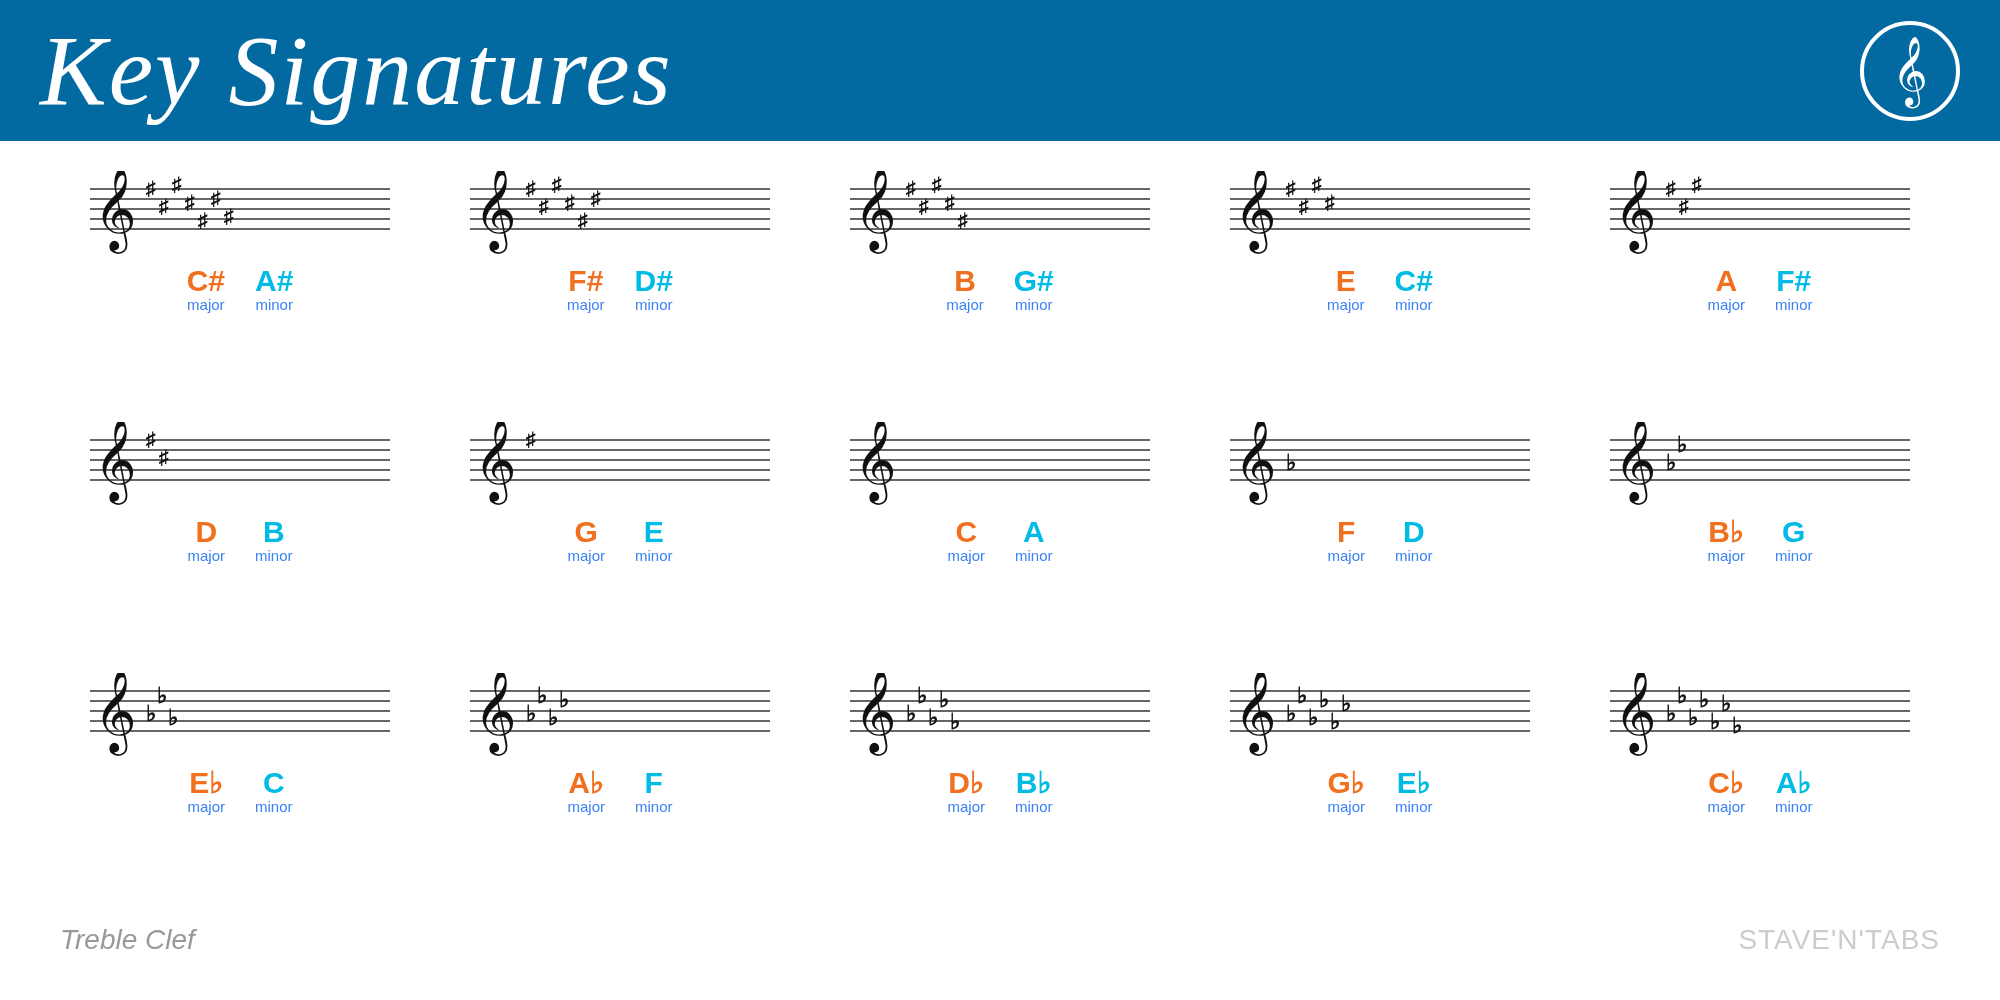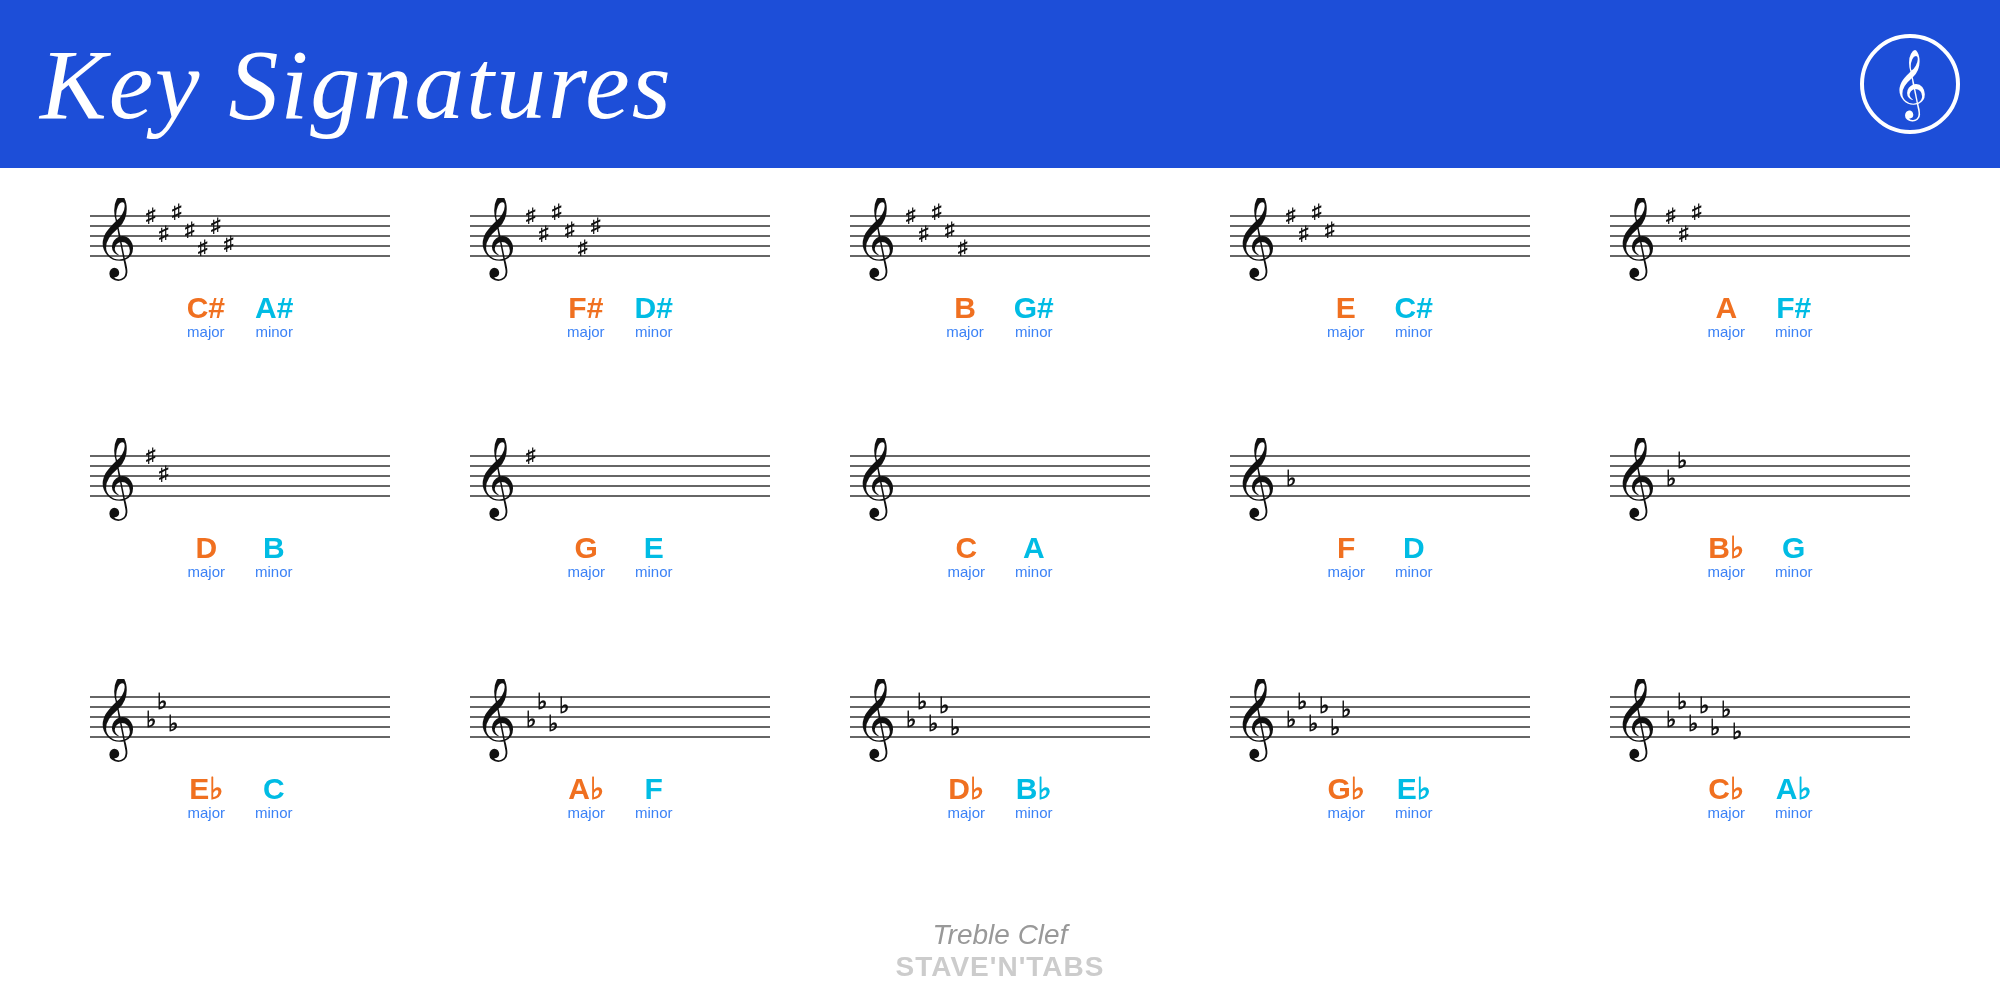--- a/index.html
+++ b/index.html
@@ -6,22 +6,22 @@
     body {
       width: 2000px;
       height: 1000px;
       background: #ffffff;
       font-family: Arial, sans-serif;
       overflow: hidden;
     }
 
     
     .header {
-      background: #1d4ed8;
-      height: 168px;
+      background: #0369a1;
+      height: 141px;
       display: flex;
       align-items: center;
       justify-content: space-between;
       padding: 0 40px;
     }
     .header-title {
       font-size: 100px;
       color: #ffffff;
       font-family: Georgia, 'Times New Roman', serif;
       font-style: italic;
@@ -88,30 +88,29 @@
       color: #3b82f6;
       font-weight: normal;
     }
 
     
     .footer {
       display: flex;
       justify-content: space-between;
       align-items: center;
       padding: 10px 0 5px 0;
-      flex-direction: column;
     }
     .footer-left {
       font-size: 28px;
       color: #999;
       font-style: italic;
     }
     .footer-right {
       font-size: 28px;
-      font-weight: bold;
+      font-weight: normal;
       color: #ccc;
       letter-spacing: 1px;
       text-transform: uppercase;
     }
 
     
     .staff-wrapper {
       position: relative;
       width: 300px;
       height: 85px;

